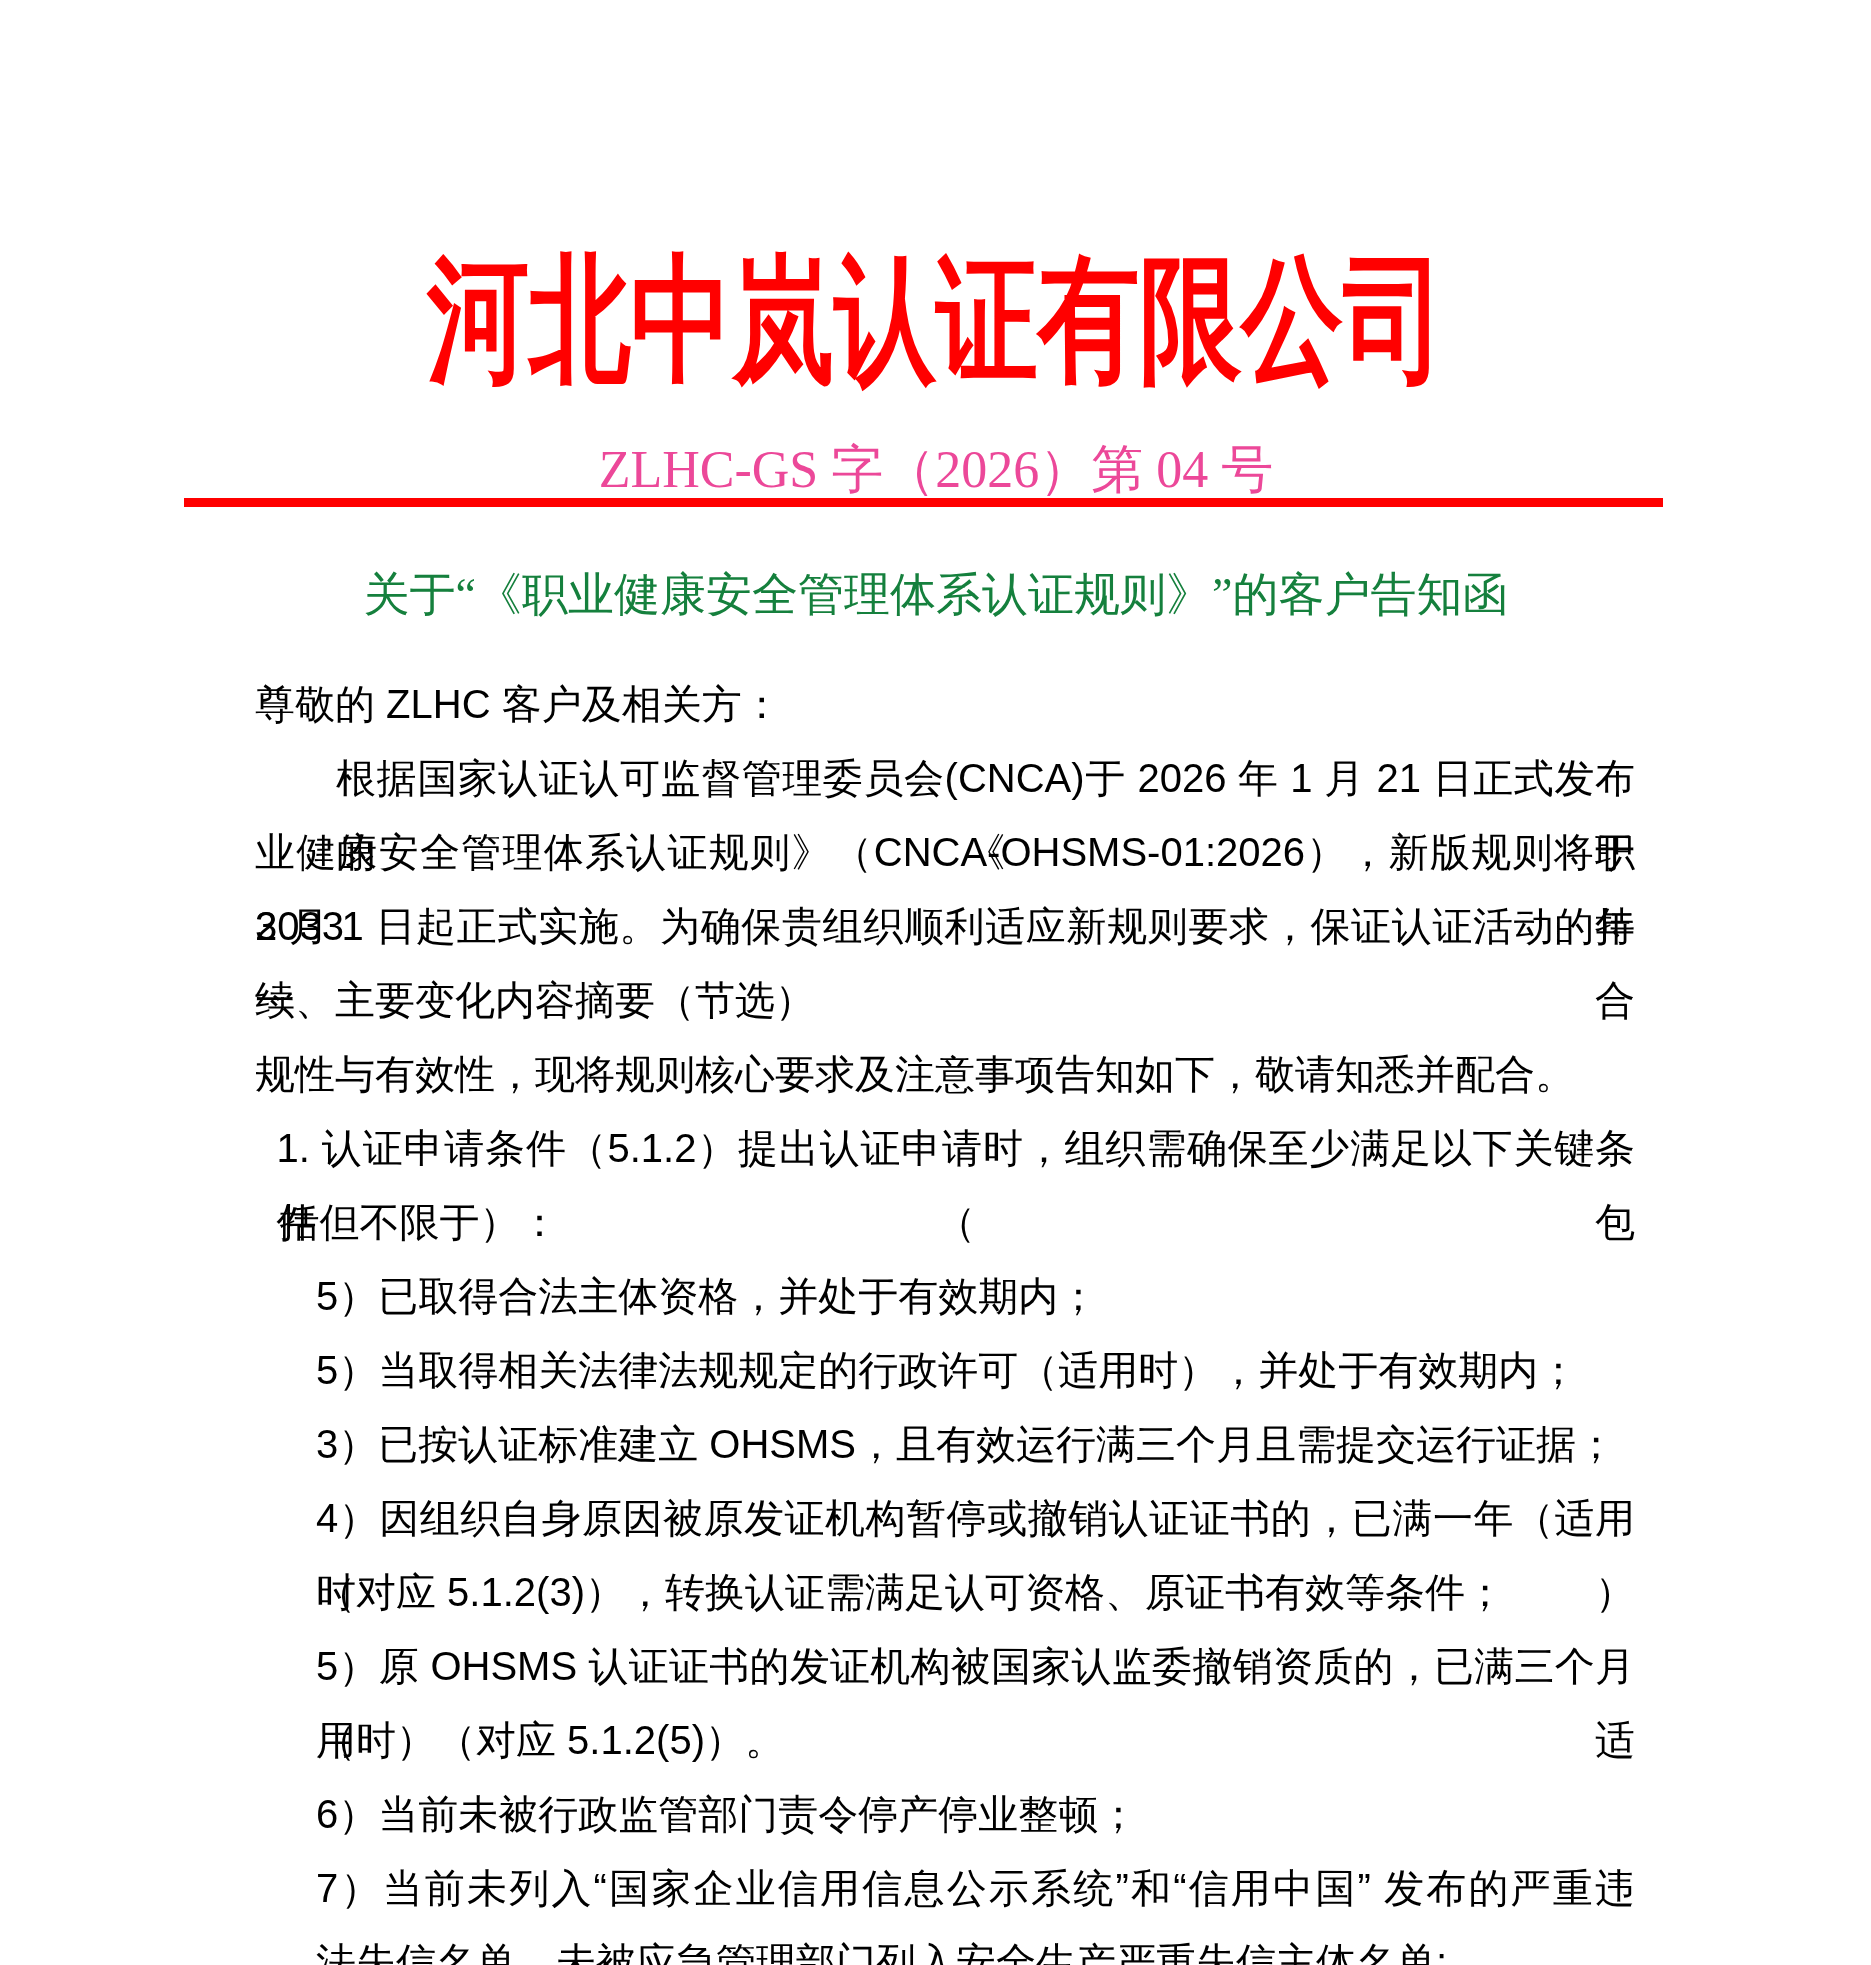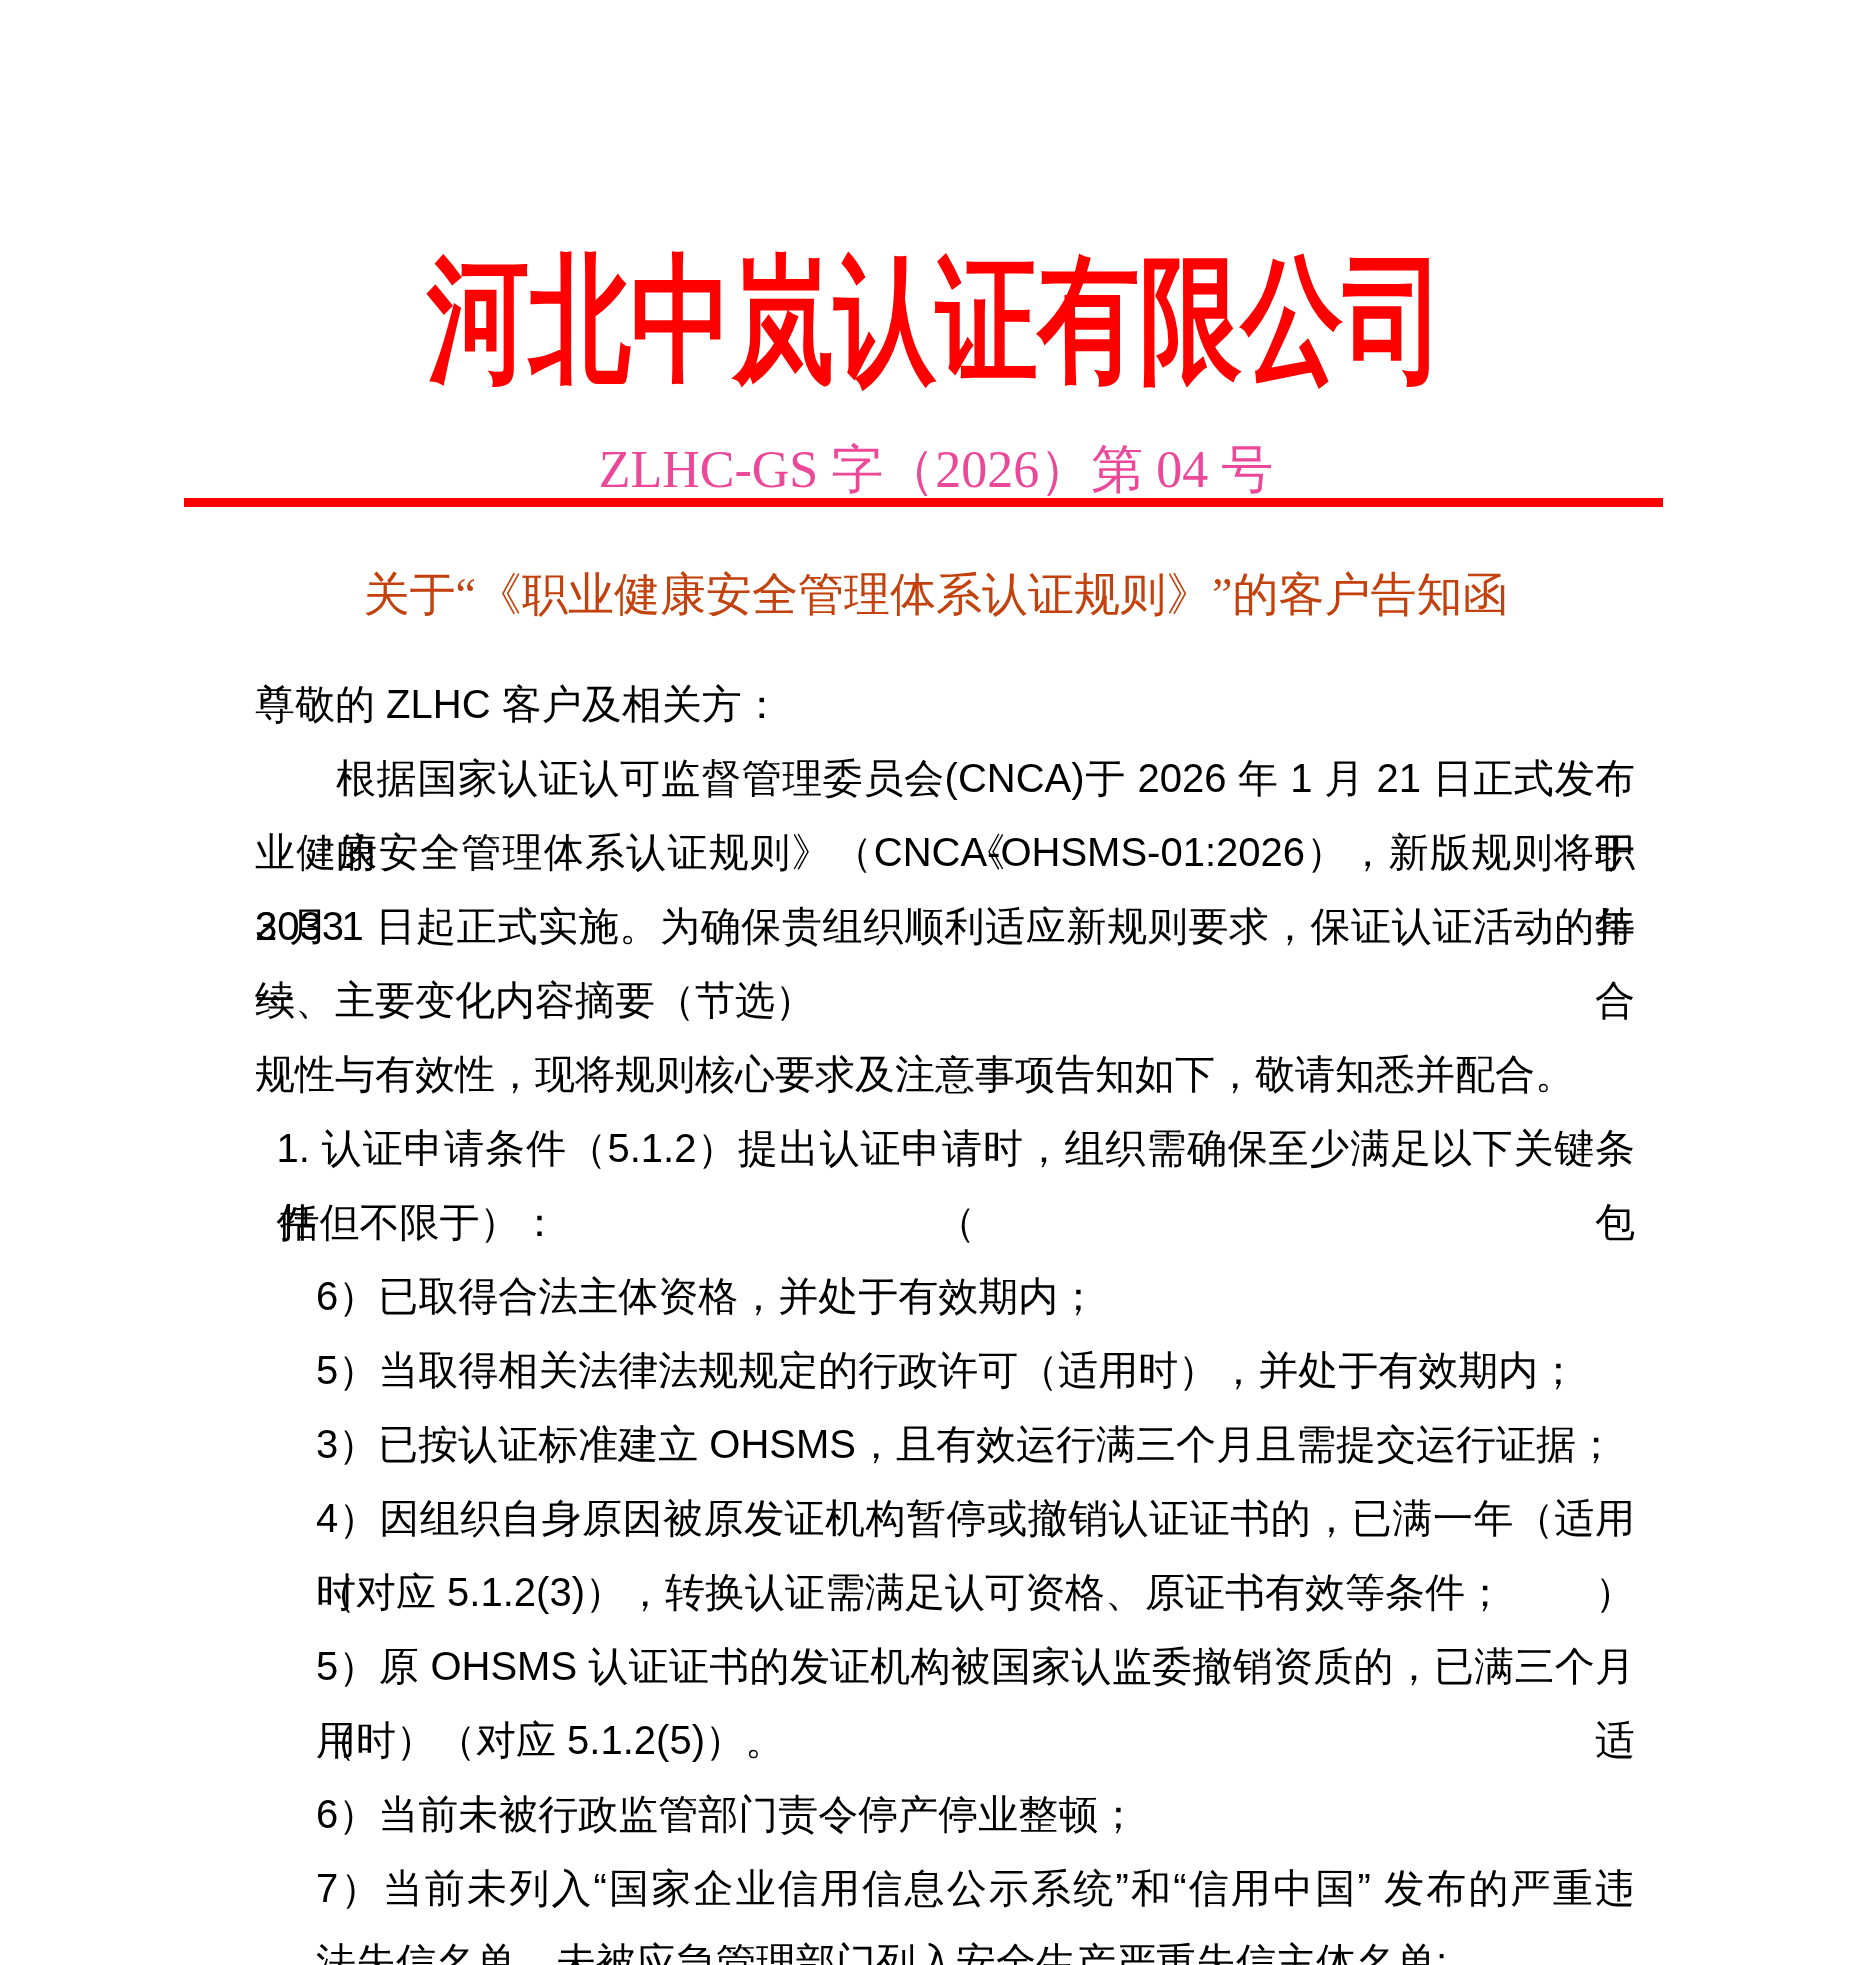--- a/index.html
+++ b/index.html
@@ -55,21 +55,21 @@
   }
 
   .letter-title {
     position: absolute;
     top: 565px;
     left: 0;
     width: 100%;
     height: 59px;
     line-height: 59px;
     text-align: center;
-    color: #c2410c;
+    color: #15803d;
     font-family: "Liberation Serif", "DejaVu Serif", serif;
     font-size: 46px;
     white-space: nowrap;
   }
 
   .body-text {
     position: absolute;
     left: 255px;
     top: 667px;
     width: 1380px;
@@ -109,21 +109,21 @@
 
   <div class="body-text" id="body-lines">
       <div class="line line--para">尊敬的 ZLHC 客户及相关方：</div>
       <div class="line line--pfirst line--full">根据国家认证认可监督管理委员会(CNCA)于 2026 年 1 月 21 日正式发布的《职</div>
       <div class="line line--para line--full">业健康安全管理体系认证规则》（CNCA-OHSMS-01:2026），新版规则将于 2033 年</div>
       <div class="line line--para line--full">3 月 1 日起正式实施。为确保贵组织顺利适应新规则要求，保证认证活动的持续合</div>
       <div class="line line--para">一、主要变化内容摘要（节选）</div>
       <div class="line line--para">规性与有效性，现将规则核心要求及注意事项告知如下，敬请知悉并配合。</div>
       <div class="line line--l1 line--full">1. 认证申请条件（5.1.2）提出认证申请时，组织需确保至少满足以下关键条件（包</div>
       <div class="line line--l1c">括但不限于）：</div>
-      <div class="line line--l2">6）已取得合法主体资格，并处于有效期内；</div>
+      <div class="line line--l2">5）已取得合法主体资格，并处于有效期内；</div>
       <div class="line line--l2">5）当取得相关法律法规规定的行政许可（适用时），并处于有效期内；</div>
       <div class="line line--l2">3）已按认证标准建立 OHSMS，且有效运行满三个月且需提交运行证据；</div>
       <div class="line line--l2 line--full">4）因组织自身原因被原发证机构暂停或撤销认证证书的，已满一年（适用时）</div>
       <div class="line line--l2">（对应 5.1.2(3)），转换认证需满足认可资格、原证书有效等条件；</div>
       <div class="line line--l2 line--full">5）原 OHSMS 认证证书的发证机构被国家认监委撤销资质的，已满三个月（适</div>
       <div class="line line--l2">用时）（对应 5.1.2(5)）。</div>
       <div class="line line--l2">6）当前未被行政监管部门责令停产停业整顿；</div>
       <div class="line line--l2 line--full">7）当前未列入“国家企业信用信息公示系统”和“信用中国” 发布的严重违</div>
       <div class="line line--l2">法失信名单，未被应急管理部门列入安全生产严重失信主体名单;</div>
     </div>

